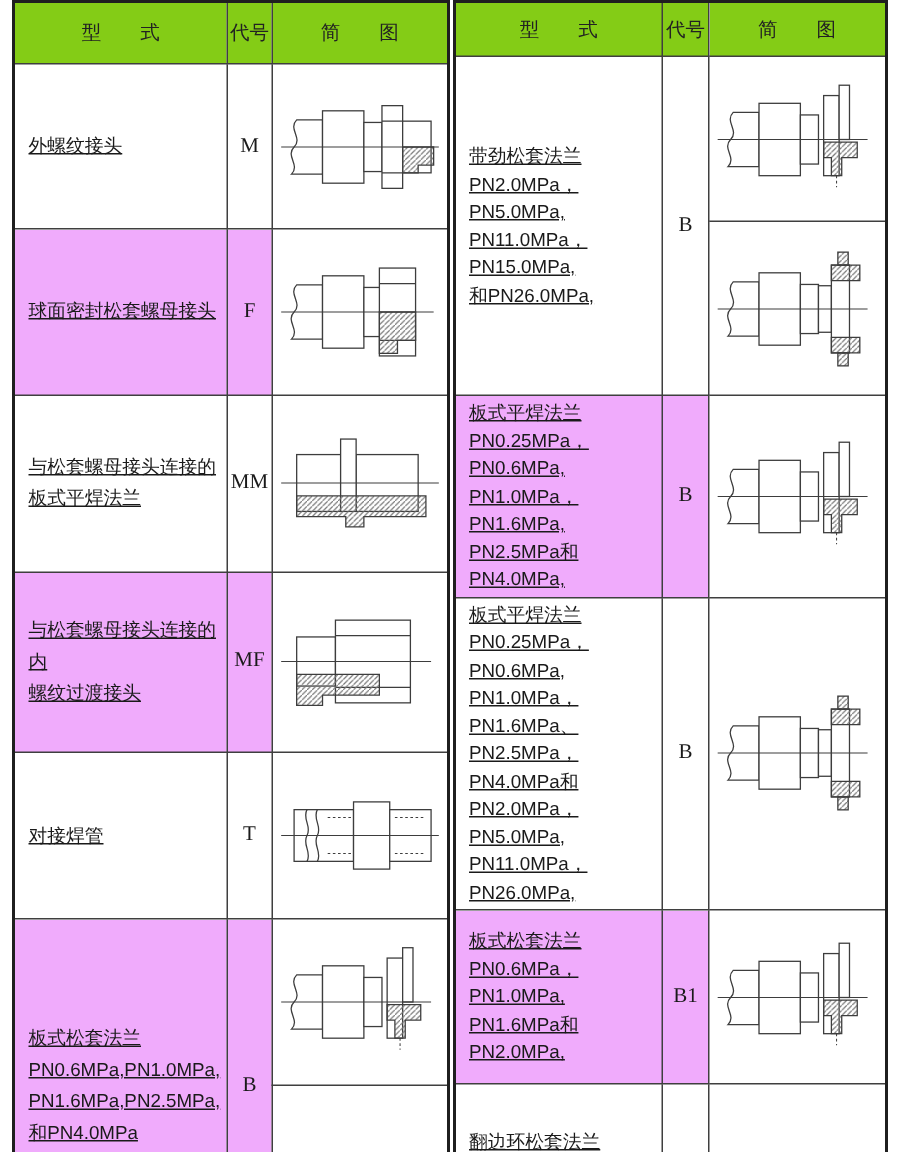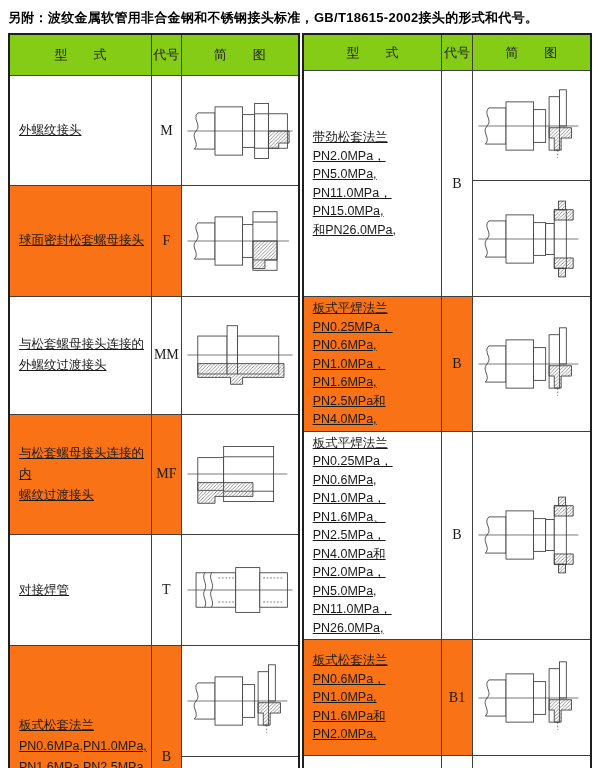--- a/index.html
+++ b/index.html
@@ -6,21 +6,21 @@
   body{width:600px;height:768px;font-family:"Liberation Sans",sans-serif;color:#1a1a1a;overflow:hidden;}
   .title{font-size:13px;font-weight:bold;color:#000;margin:9px 8px 6px 8px;letter-spacing:.3px;white-space:nowrap;}
   .tables{display:flex;gap:2px;margin:0 8px;}
   table{border-collapse:collapse;table-layout:fixed;border:2px solid #1f1f1f;background:#fff;}
   td,th{border:1px solid #3f3f3f;overflow:hidden;vertical-align:middle;}
   th{background:#84cc16;font-weight:normal;font-size:13px;height:33px;color:#222;}
   td.t{font-size:12.5px;padding:2px 4px 2px 9px;white-space:pre-line;line-height:21px;text-align:left;text-decoration:underline;}
   .right td.t{line-height:18.5px;}
   td.c{text-align:center;font-family:"Liberation Serif",serif;font-size:14px;}
   td.d{text-align:center;background:#fff;padding:0;}
-  tr.hl td.t, tr.hl td.c{background:#f97316;}
+  tr.hl td.t, tr.hl td.c{background:#f0abfc;}
   svg.diag{display:block;margin:0 auto;}
 </style>
 </head>
 <body>
 
 <svg width="0" height="0" style="position:absolute" aria-hidden="true">
   <defs>
     <pattern id="hz" patternUnits="userSpaceOnUse" width="4" height="4">
       <path d="M0 4 L4 0" stroke="#777" stroke-width="0.9" fill="none"></path>
     </pattern>
@@ -95,21 +95,20 @@
       <use href="#hose"></use>
       <rect x="84" y="20" width="14" height="52"></rect>
       <path d="M80 2 h28 v20 h-8 v-12 h-12 v12 h-8 Z" fill="url(#hz)"></path>
       <path d="M80 90 h28 v-20 h-8 v12 h-12 v-12 h-8 Z" fill="url(#hz)"></path>
       <line x1="4" y1="46" x2="120" y2="46" stroke-width="0.8"></line>
     </symbol>
   </defs>
 </svg>
 
 <div>
-  <div class="title">另附：波纹金属软管用非合金钢和不锈钢接头标准，GB/T18615-2002接头的形式和代号。</div>
 
   <div class="tables">
 
     <table class="left">
       <colgroup>
           <col style="width:141px">
           <col style="width:31px">
           <col style="width:119px">
         </colgroup>
       <tbody>
@@ -131,21 +130,21 @@
         <td class="t">球面密封松套螺母接头</td>
         <td class="c">F</td>
         <td class="d">
           <svg class="diag" width="112" height="80" viewBox="0 0 130 92" fill="#fff" stroke="#3d3d3d" stroke-width="1">
                 <use href="#fit-nut"></use>
               </svg>
         </td>
       </tr>
       <tr style="height:102px">
         <td class="t">与松套螺母接头连接的
-外螺纹过渡接头</td>
+板式平焊法兰</td>
         <td class="c">MM</td>
         <td class="d">
           <svg class="diag" width="112" height="84" viewBox="0 0 130 92" fill="#fff" stroke="#3d3d3d" stroke-width="1">
                 <use href="#fit-mm"></use>
               </svg>
         </td>
       </tr>
       <tr class="hl" style="height:105px">
         <td class="t">与松套螺母接头连接的内
 螺纹过渡接头</td>

